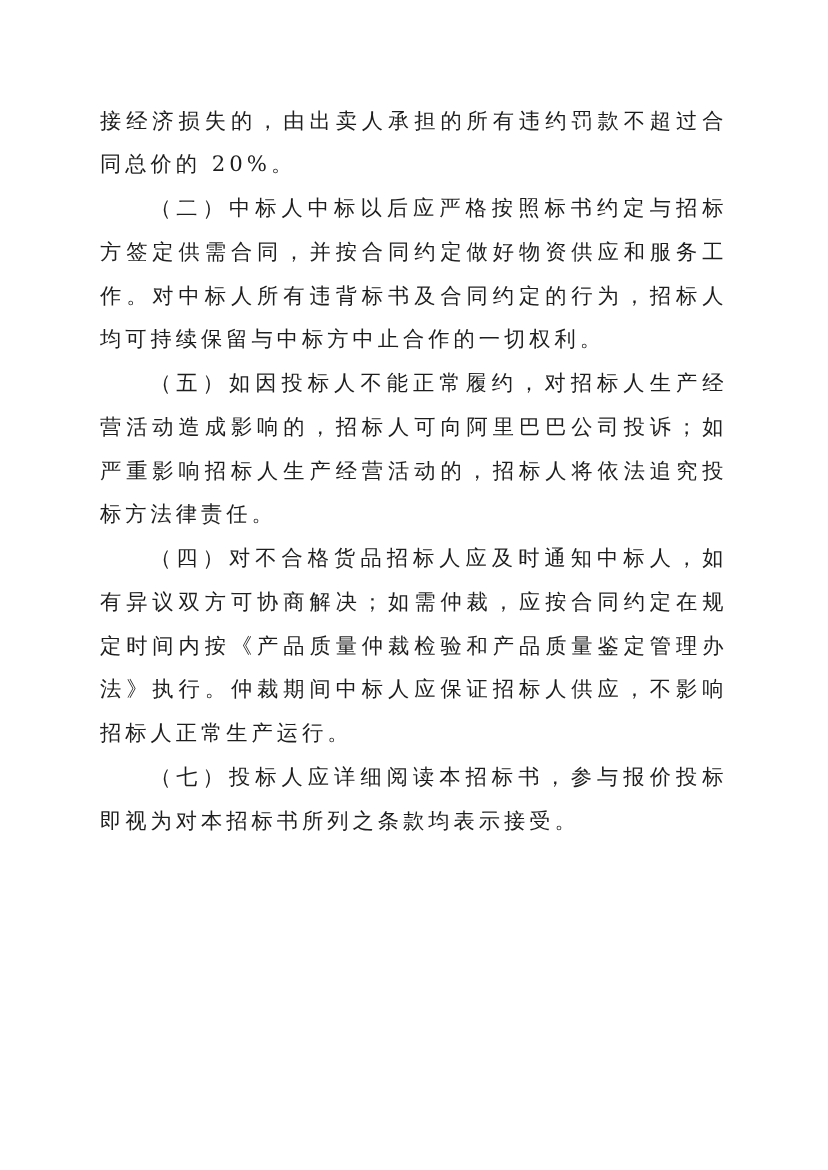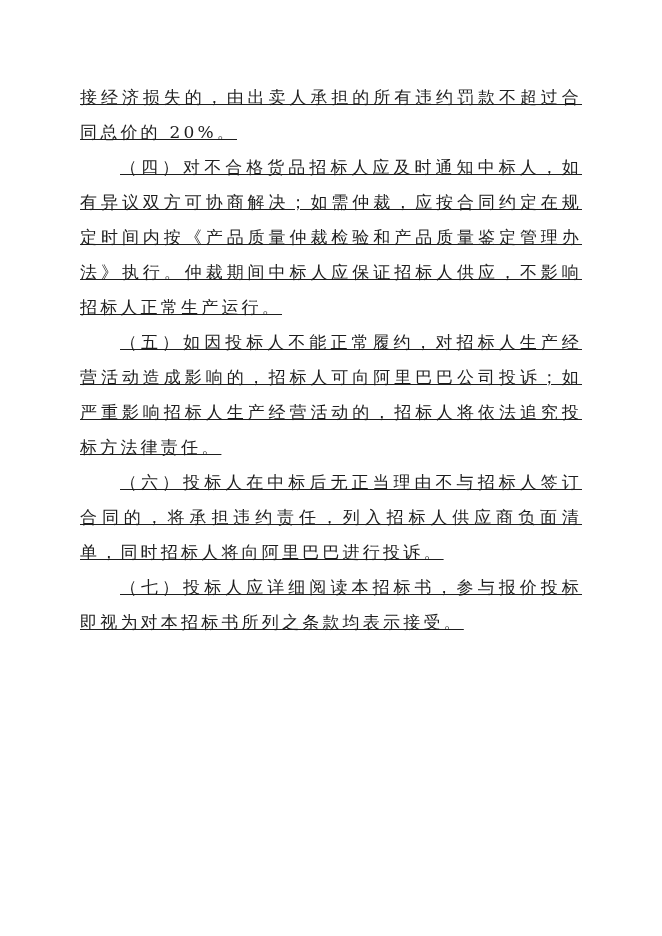--- a/index.html
+++ b/index.html
@@ -23,29 +23,28 @@
       color: #1e1e1e;
       line-height: 35px;
       letter-spacing: 3.2px;
     }
     .para {
       margin: 0;
       padding: 0;
       text-align: justify;
       text-justify: inter-character;
       word-break: break-all;
-      text-decoration: underline;
     }
     .para.indent {
       text-indent: 40px;
     }
   </style>
 </head>
 <body>
 
 <div class="page">
   <p class="para">接经济损失的，由出卖人承担的所有违约罚款不超过合同总价的 20%。</p>
+  <p class="para indent">（二）中标人中标以后应严格按照标书约定与招标方签定供需合同，并按合同约定做好物资供应和服务工作。对中标人所有违背标书及合同约定的行为，招标人均可持续保留与中标方中止合作的一切权利。</p>
+  <p class="para indent">（五）如因投标人不能正常履约，对招标人生产经营活动造成影响的，招标人可向阿里巴巴公司投诉；如严重影响招标人生产经营活动的，招标人将依法追究投标方法律责任。</p>
   <p class="para indent">（四）对不合格货品招标人应及时通知中标人，如有异议双方可协商解决；如需仲裁，应按合同约定在规定时间内按《产品质量仲裁检验和产品质量鉴定管理办法》执行。仲裁期间中标人应保证招标人供应，不影响招标人正常生产运行。</p>
-  <p class="para indent">（五）如因投标人不能正常履约，对招标人生产经营活动造成影响的，招标人可向阿里巴巴公司投诉；如严重影响招标人生产经营活动的，招标人将依法追究投标方法律责任。</p>
-  <p class="para indent">（六）投标人在中标后无正当理由不与招标人签订合同的，将承担违约责任，列入招标人供应商负面清单，同时招标人将向阿里巴巴进行投诉。</p>
   <p class="para indent">（七）投标人应详细阅读本招标书，参与报价投标即视为对本招标书所列之条款均表示接受。</p>
 
 </div>
 
 </body></html>

